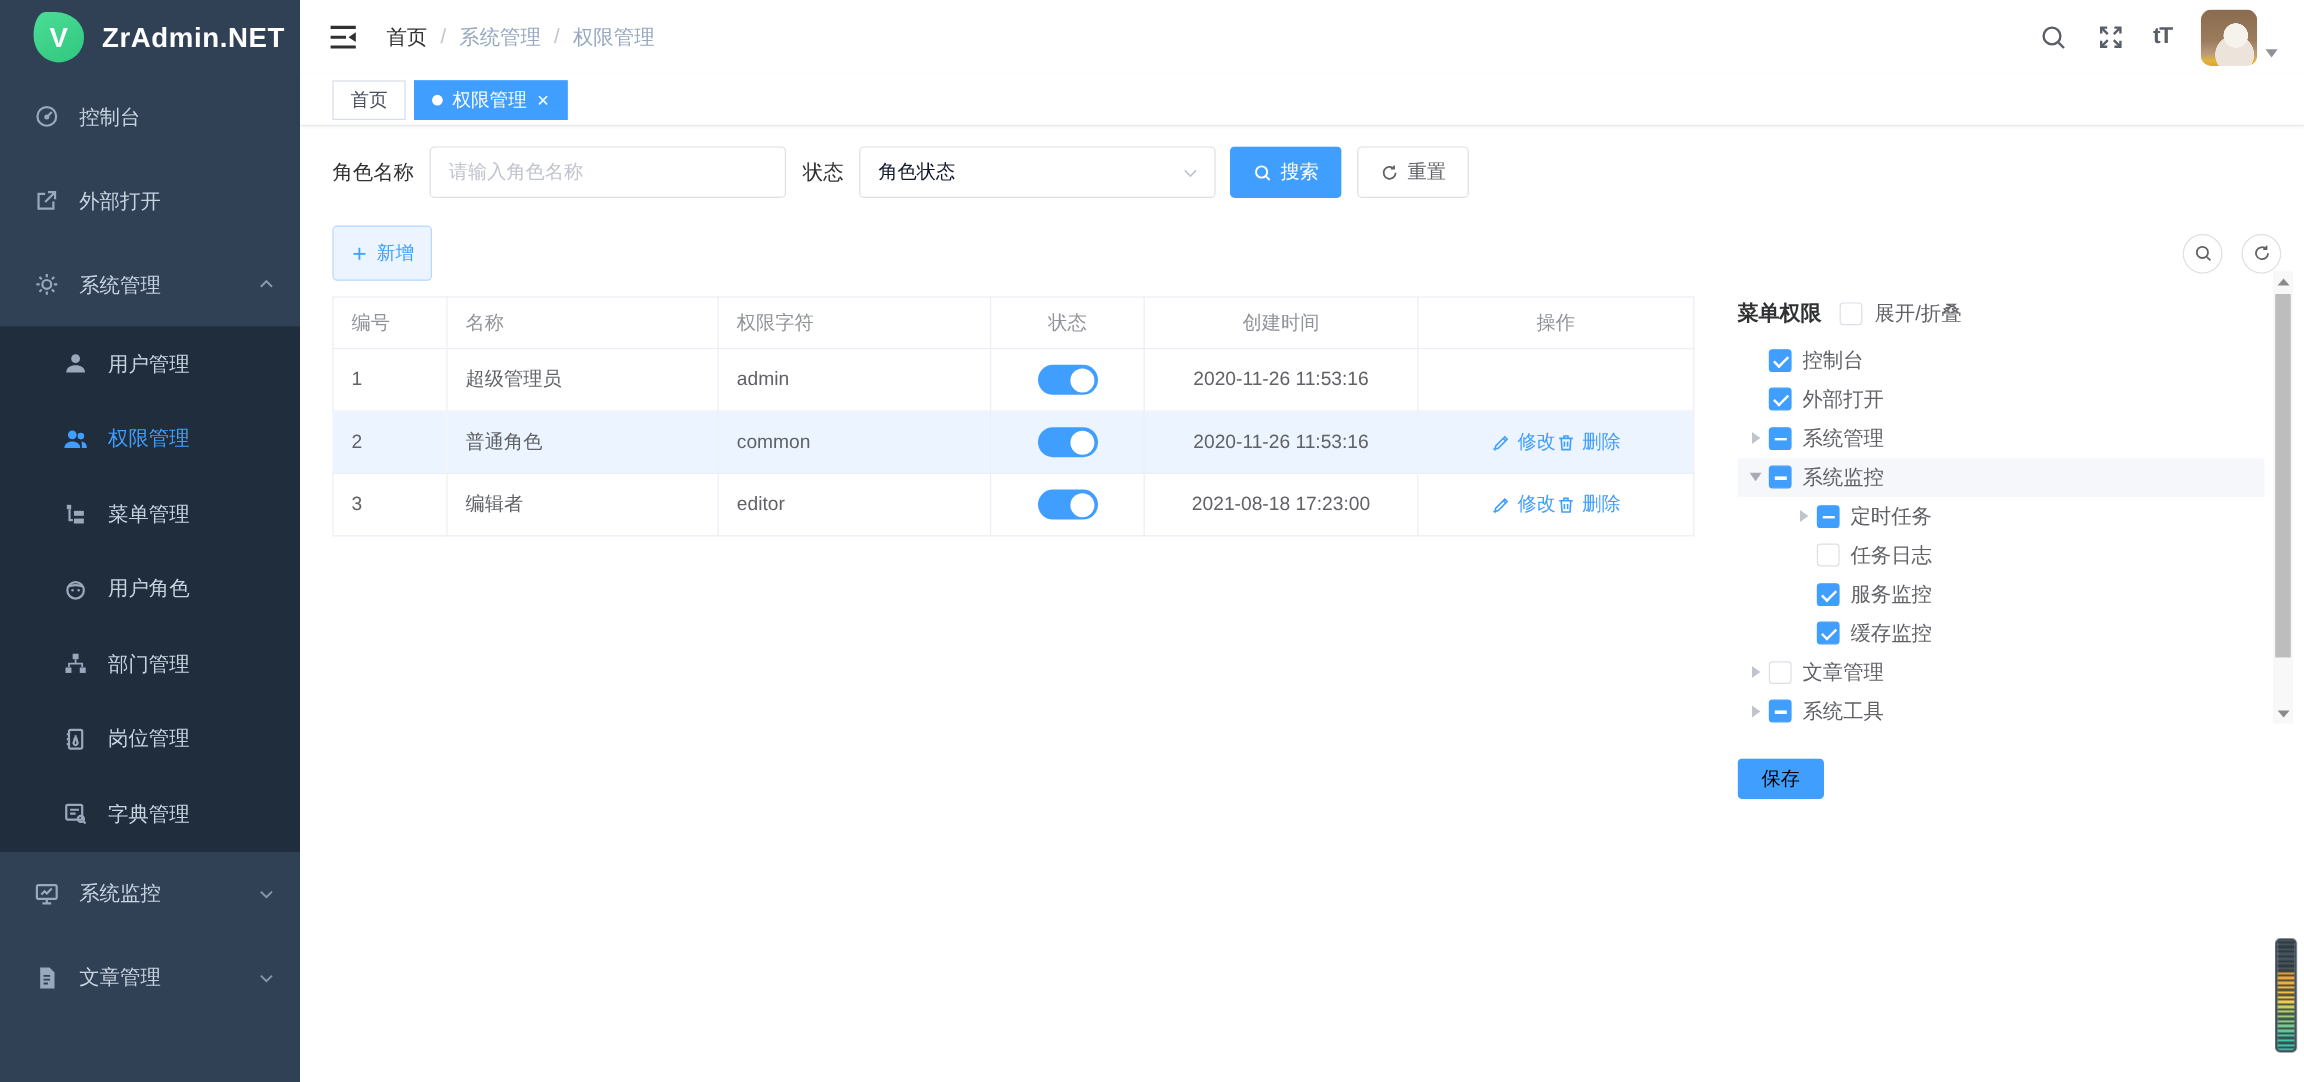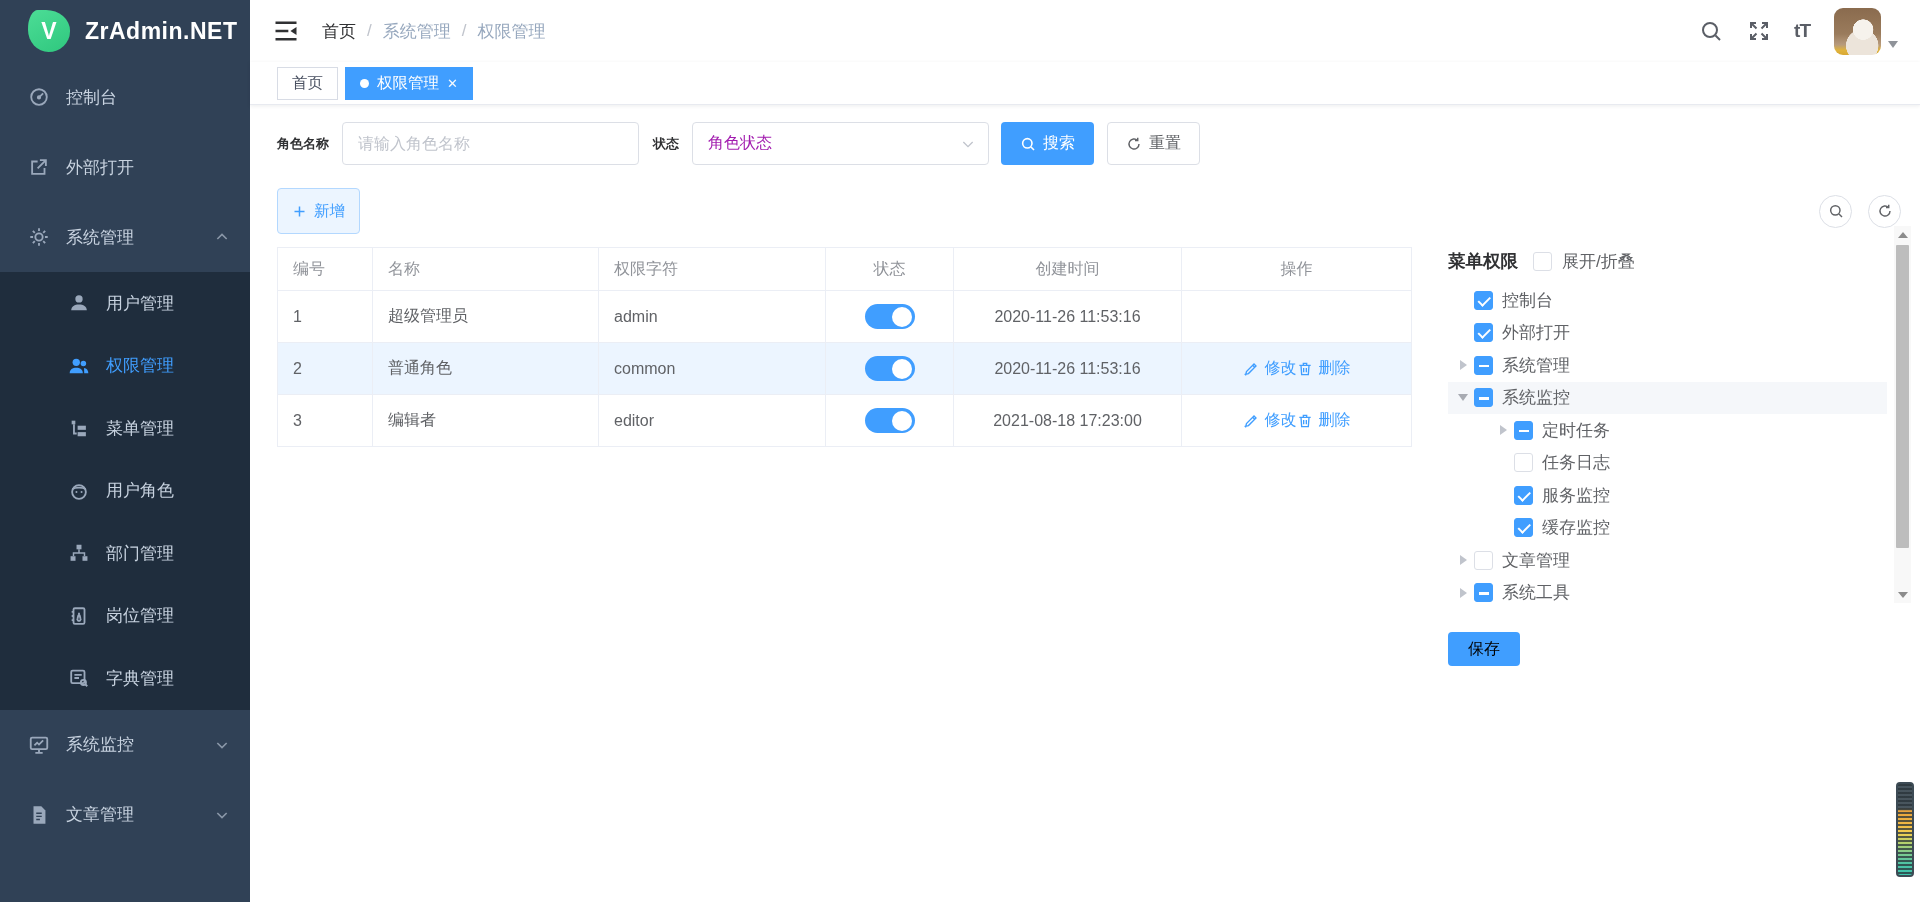--- a/index.html
+++ b/index.html
@@ -27,21 +27,21 @@
     color:#fff;font-weight:bold;font-size:23px;
   }
   .logo-text{color:#fff;font-size:23px;font-weight:bold;letter-spacing:.5px}
   .menu-item{height:70px;display:flex;align-items:center;padding:0 20px 0 28px;
     font-size:17px;color:var(--sidebar-text);cursor:pointer;white-space:nowrap}
   .menu-item .mi-icon{width:22px;height:22px;margin-right:16px;color:var(--sidebar-icon);flex-shrink:0}
   .menu-item .mi-icon svg{width:22px;height:22px;display:block}
   .menu-item .chev{margin-left:auto;color:#8a97a8;width:16px;height:16px}
   .menu-item .chev svg{width:16px;height:16px;display:block}
   .submenu{background:var(--submenu-bg)}
-  .submenu .menu-item{height:62.5px;padding-left:68px;font-size:17px}
+  .submenu .menu-item{height:62.5px;padding-left:52px;font-size:17px}
   .menu-item.active{color:var(--accent)}
   .menu-item.active .mi-icon{color:var(--accent)}
 
   
   .main{flex:1;display:flex;flex-direction:column;min-width:0;background:#fff}
   .navbar{height:62px;display:flex;align-items:center;padding:0 22px;flex-shrink:0}
   .fold-btn{width:28px;height:28px;color:#303133;margin-right:22px;cursor:pointer}
   .fold-btn svg{width:28px;height:28px;display:block}
   .breadcrumb{display:flex;align-items:center;gap:11px;font-size:17px}
   .crumb{color:#97a8be}
@@ -65,28 +65,28 @@
   .tab{height:33px;display:inline-flex;align-items:center;padding:0 14px;gap:8px;
     border:1px solid #d8dce5;background:#fff;color:#495060;font-size:15.5px;cursor:pointer}
   .tab.active{background:var(--accent);border-color:var(--accent);color:#fff}
   .tab .dot{width:9px;height:9px;border-radius:50%;background:#fff}
   .tab .close{font-size:13px;line-height:1;opacity:.95;cursor:pointer}
 
   .content{flex:1;padding:17px 19px 0 27px;position:relative;min-height:0}
 
   
   .filter-row{display:flex;align-items:center;margin-bottom:23px}
-  .f-label{font-size:13px;font-weight:bold;color:#303133;margin-right:13px;white-space:nowrap}
+  .f-label{font-size:17px;font-weight:normal;color:#303133;margin-right:13px;white-space:nowrap}
   .f-label.second{margin-left:14px}
   .text-input{width:297px;height:43px;border:1px solid #dcdfe6;border-radius:4px;
     padding:0 15px;font-size:16px;color:#606266;outline:none;font-family:inherit}
   .text-input::placeholder{color:#c0c4cc}
   .select-box{width:297px;height:43px;border:1px solid #dcdfe6;border-radius:4px;background:#fff;
     display:flex;align-items:center;justify-content:space-between;padding:0 12px 0 15px;
-    font-size:16px;color:#a21caf;cursor:pointer}
+    font-size:16px;color:#0f172a;cursor:pointer}
   .select-box .sel-caret{color:#c0c4cc;width:16px;height:16px}
   .select-box .sel-caret svg{width:16px;height:16px;display:block}
   .btn{display:inline-flex;align-items:center;justify-content:center;gap:7px;border-radius:4px;
     font-size:16px;cursor:pointer;font-family:inherit;border:1px solid transparent}
   .btn svg{width:16px;height:16px;display:block}
   .btn-primary{background:var(--accent);color:#fff;height:43px;padding:0 18px;margin-left:12px}
   .btn-default{background:#fff;color:#606266;border-color:#dcdfe6;height:43px;padding:0 18px;margin-left:13px}
 
   
   .toolbar-row{display:flex;align-items:center;margin-bottom:13px}

